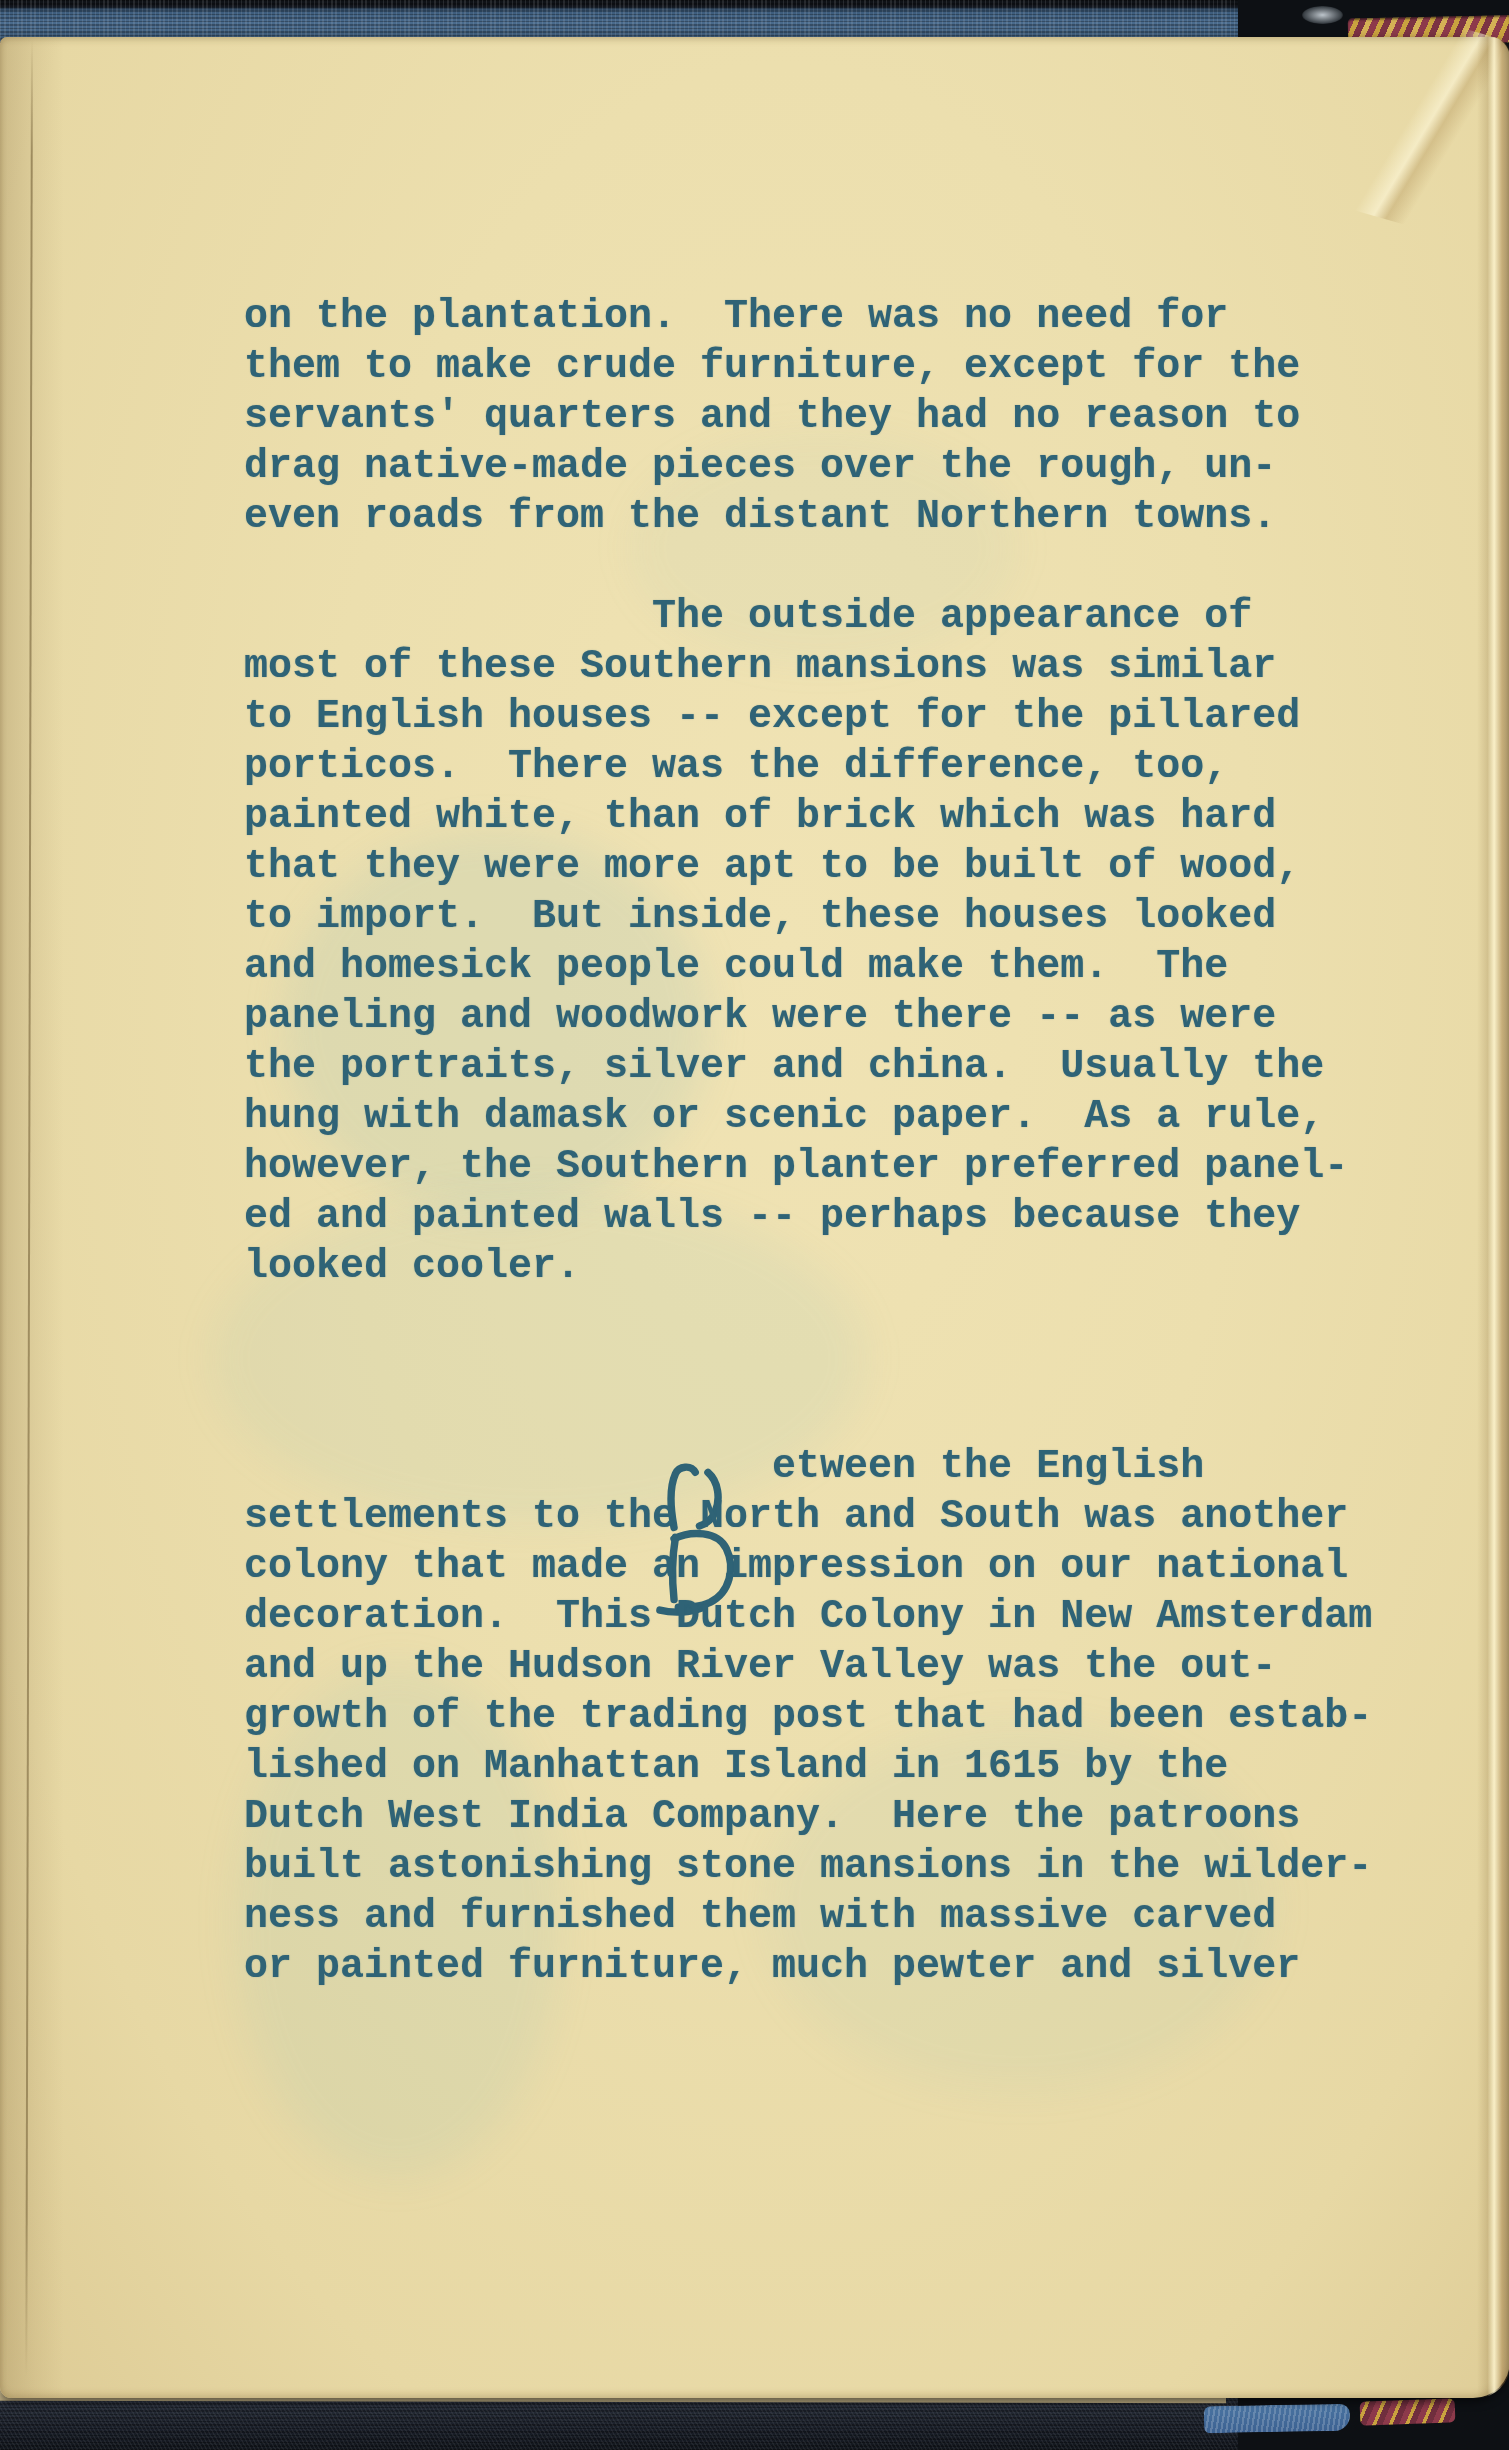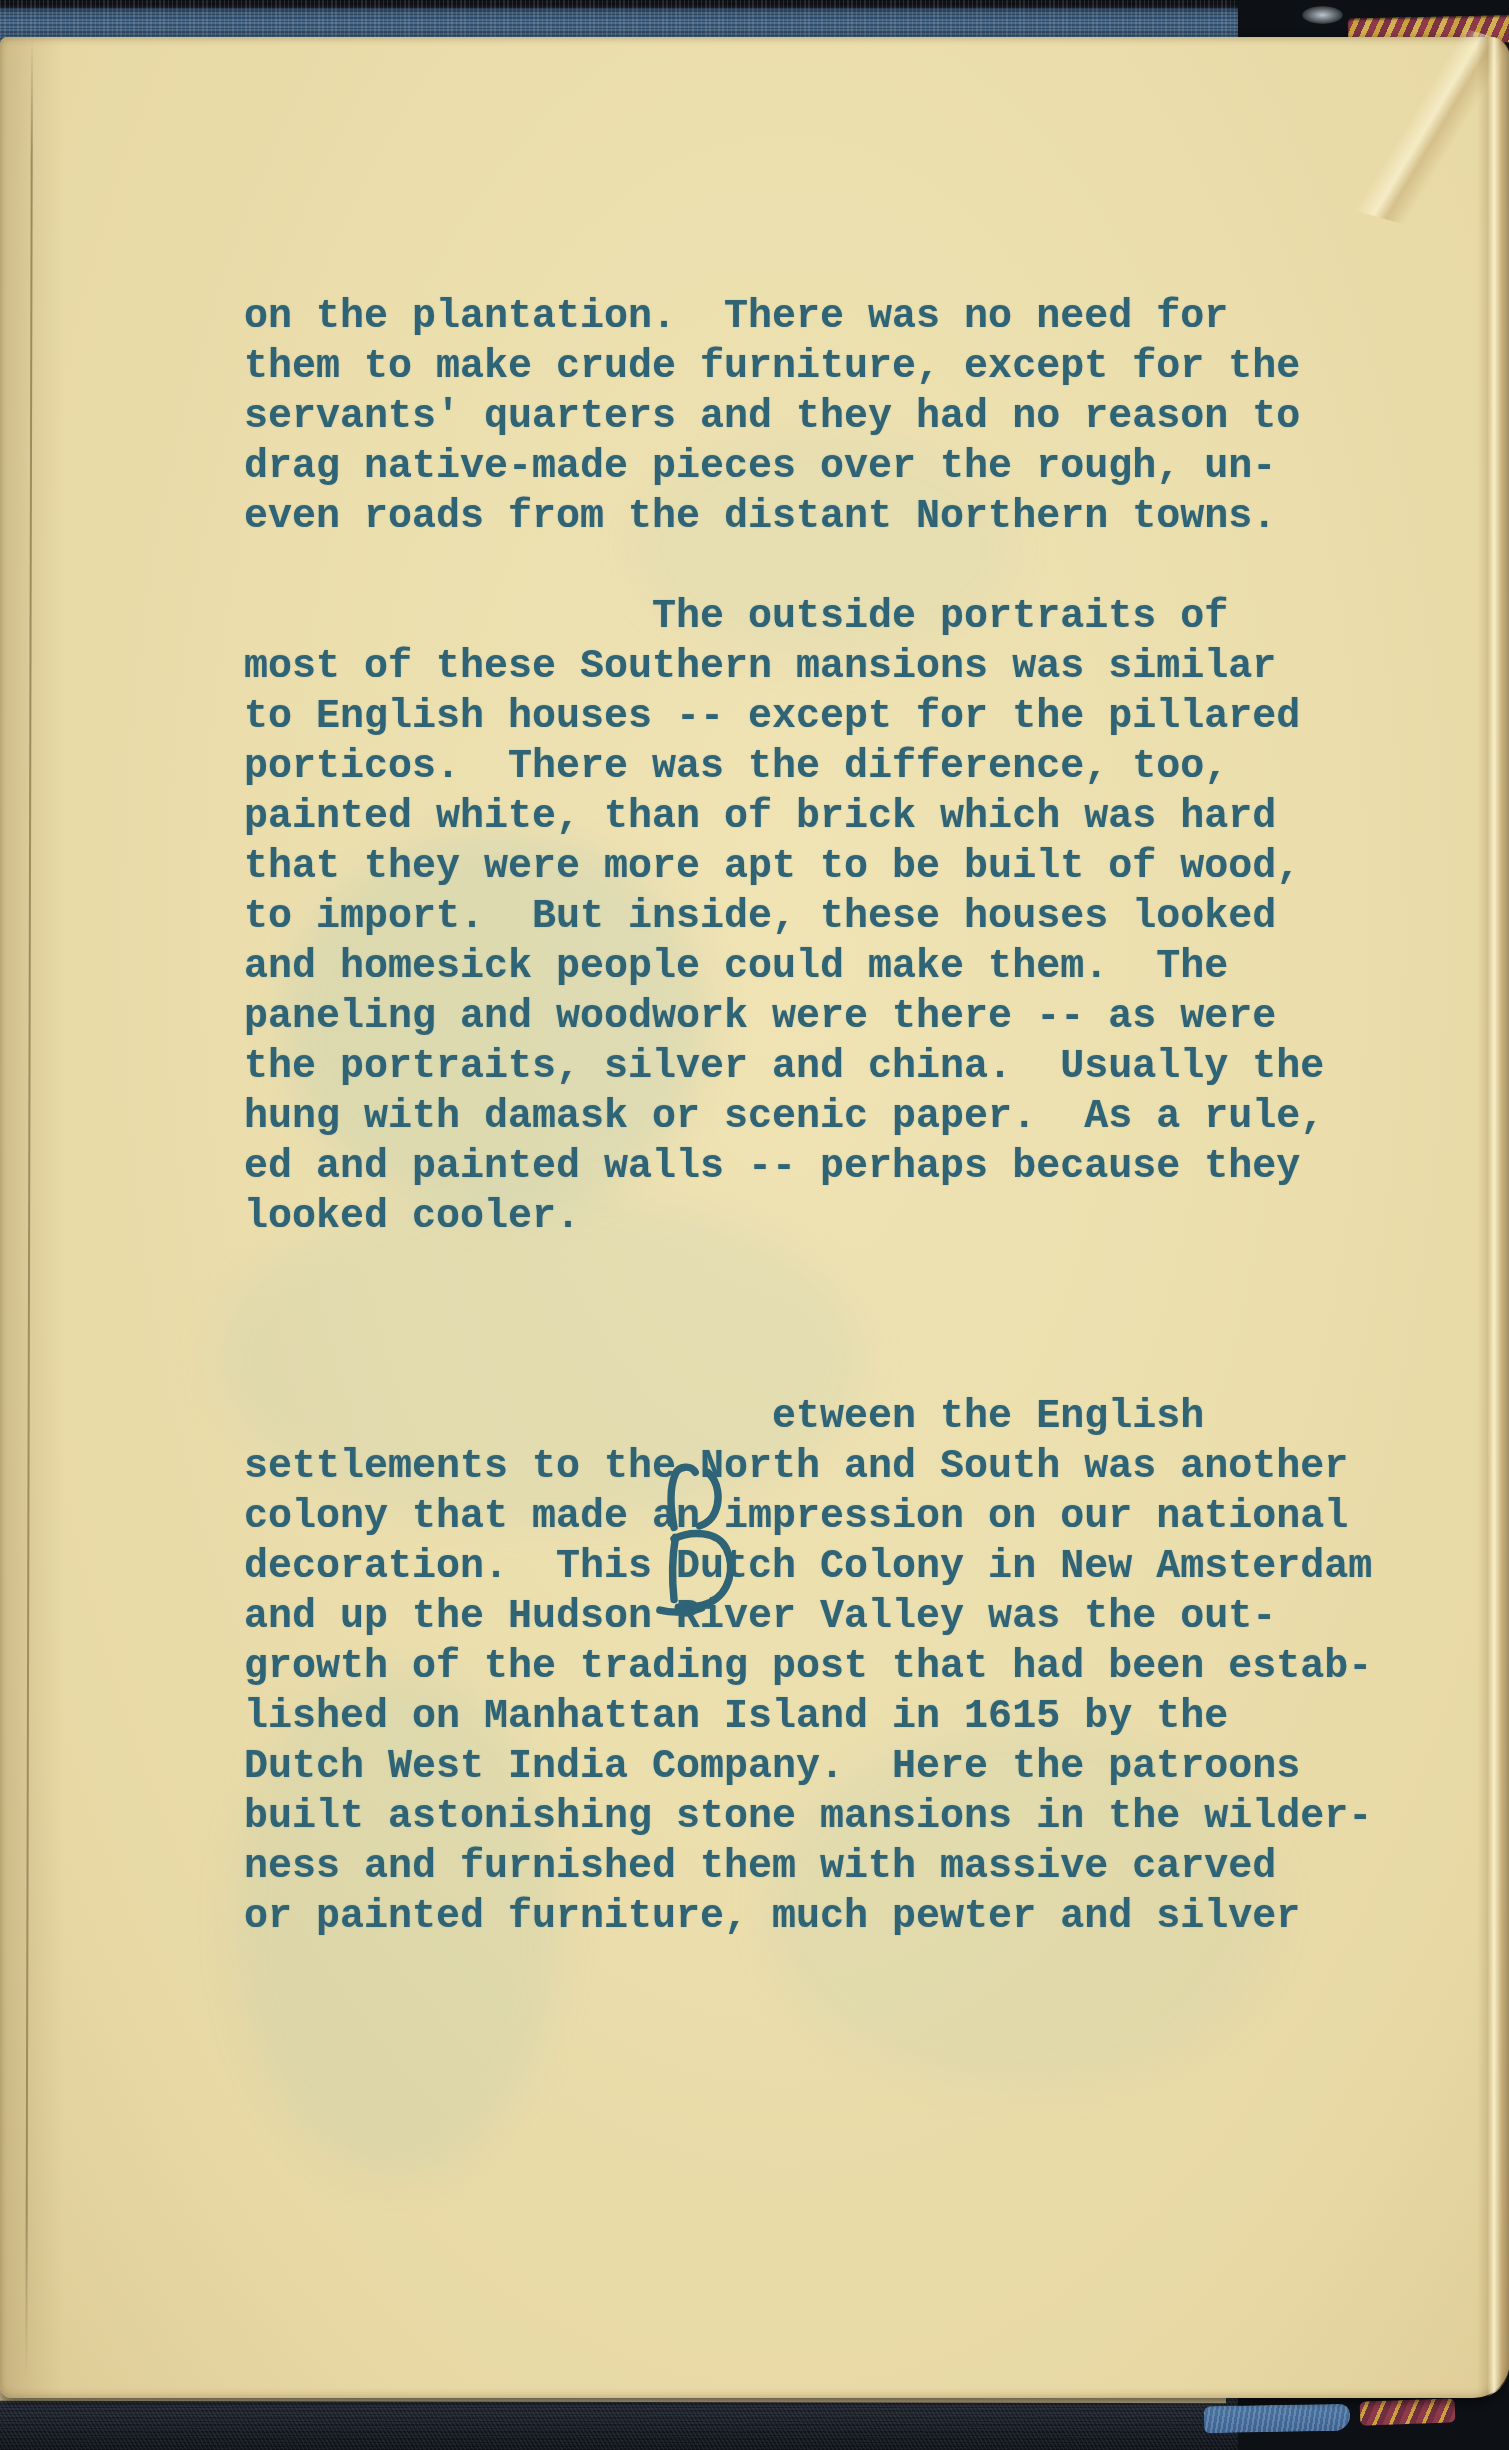--- a/index.html
+++ b/index.html
@@ -123,31 +123,32 @@
     </svg>
   </div>
 
   <div class="text-block" style="color: rgb(47, 99, 118);">
       <div class="line">on the plantation.  There was no need for</div>
       <div class="line">them to make crude furniture, except for the</div>
       <div class="line">servants' quarters and they had no reason to</div>
       <div class="line">drag native-made pieces over the rough, un-</div>
       <div class="line">even roads from the distant Northern towns.</div>
       <div class="line"></div>
-      <div class="line">                 The outside portraits of</div>
+      <div class="line">                 The outside appearance of</div>
       <div class="line">most of these Southern mansions was similar</div>
       <div class="line">to English houses -- except for the pillared</div>
       <div class="line">porticos.  There was the difference, too,</div>
       <div class="line">painted white, than of brick which was hard</div>
       <div class="line">that they were more apt to be built of wood,</div>
       <div class="line">to import.  But inside, these houses looked</div>
       <div class="line">and homesick people could make them.  The</div>
       <div class="line">paneling and woodwork were there -- as were</div>
       <div class="line">the portraits, silver and china.  Usually the</div>
       <div class="line">hung with damask or scenic paper.  As a rule,</div>
+      <div class="line">however, the Southern planter preferred panel-</div>
       <div class="line">ed and painted walls -- perhaps because they</div>
       <div class="line">looked cooler.</div>
       <div class="line"></div>
       <div class="line"></div>
       <div class="line"></div>
       <div class="line">                      etween the English</div>
       <div class="line">settlements to the North and South was another</div>
       <div class="line">colony that made an impression on our national</div>
       <div class="line">decoration.  This Dutch Colony in New Amsterdam</div>
       <div class="line">and up the Hudson River Valley was the out-</div>

